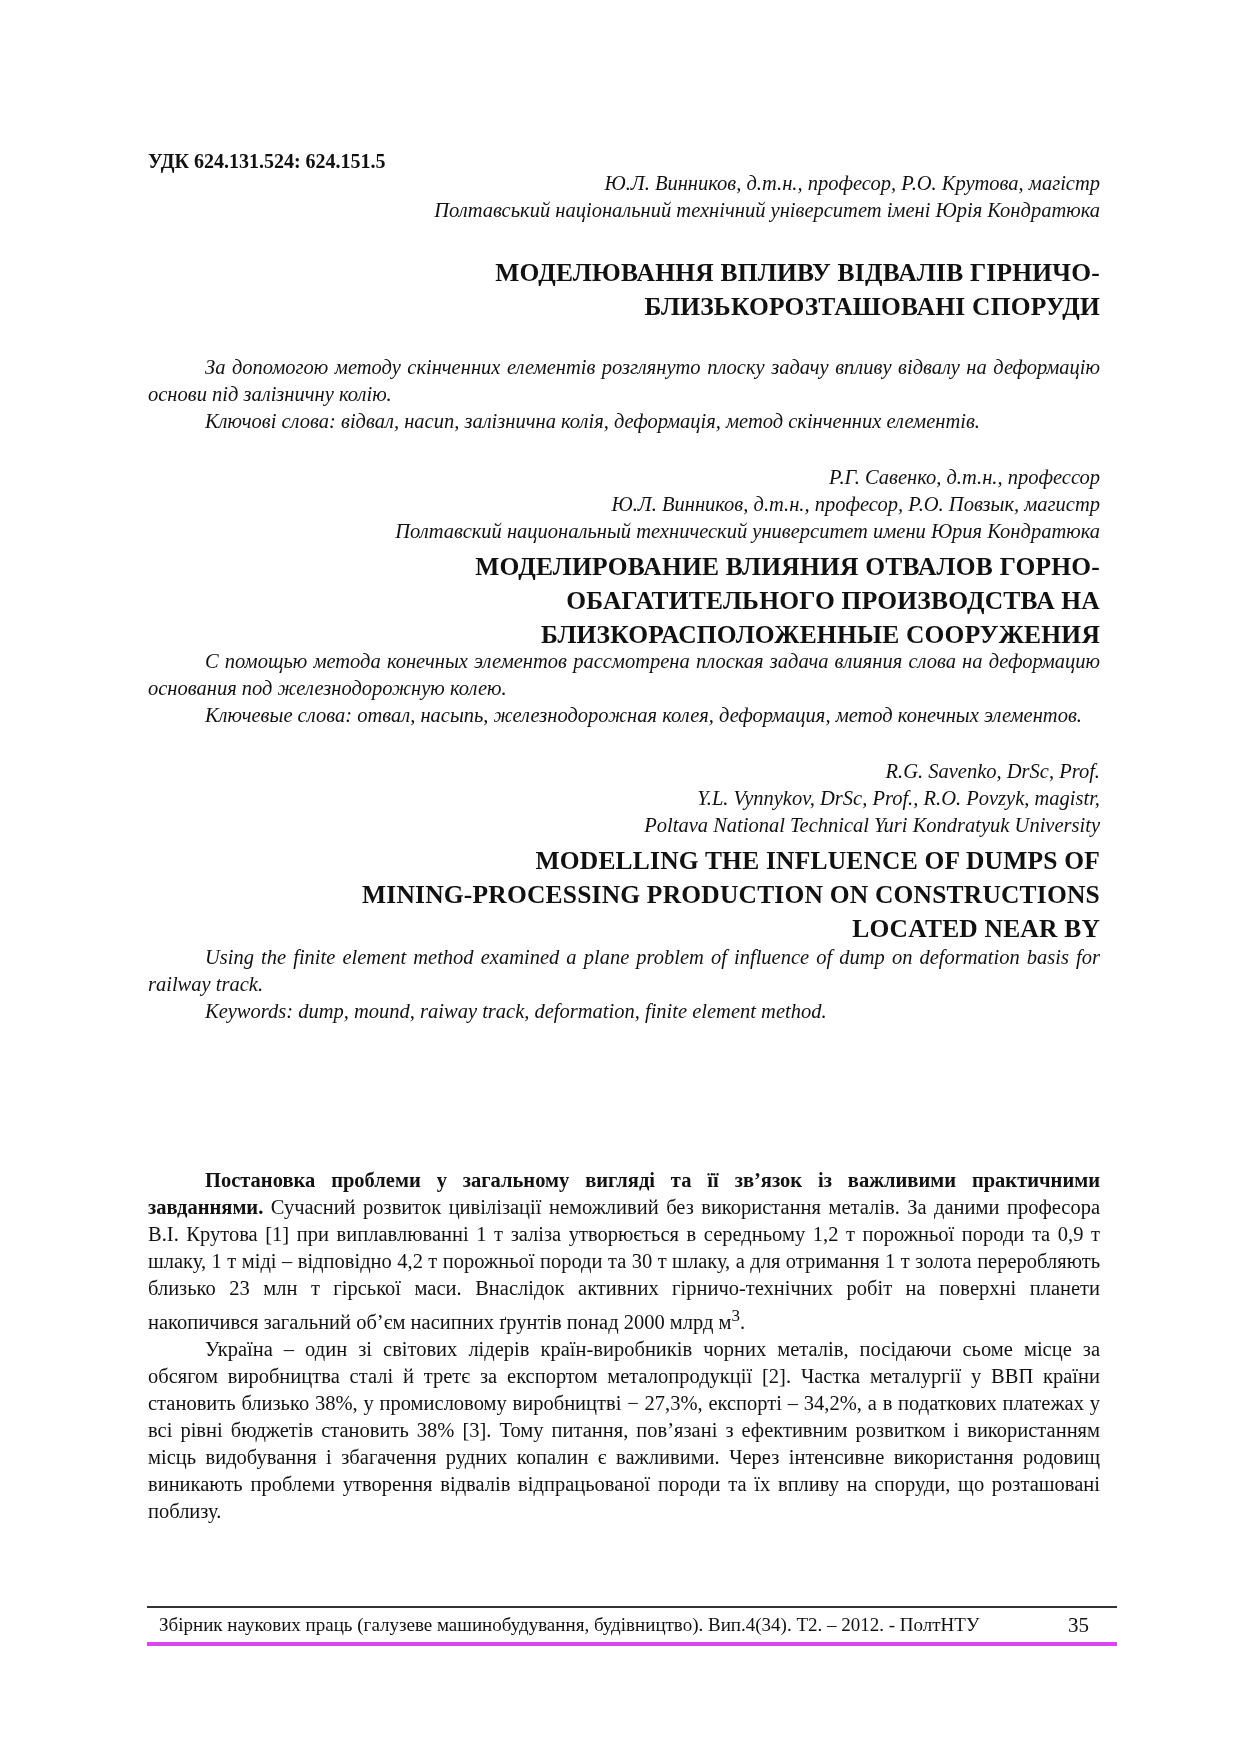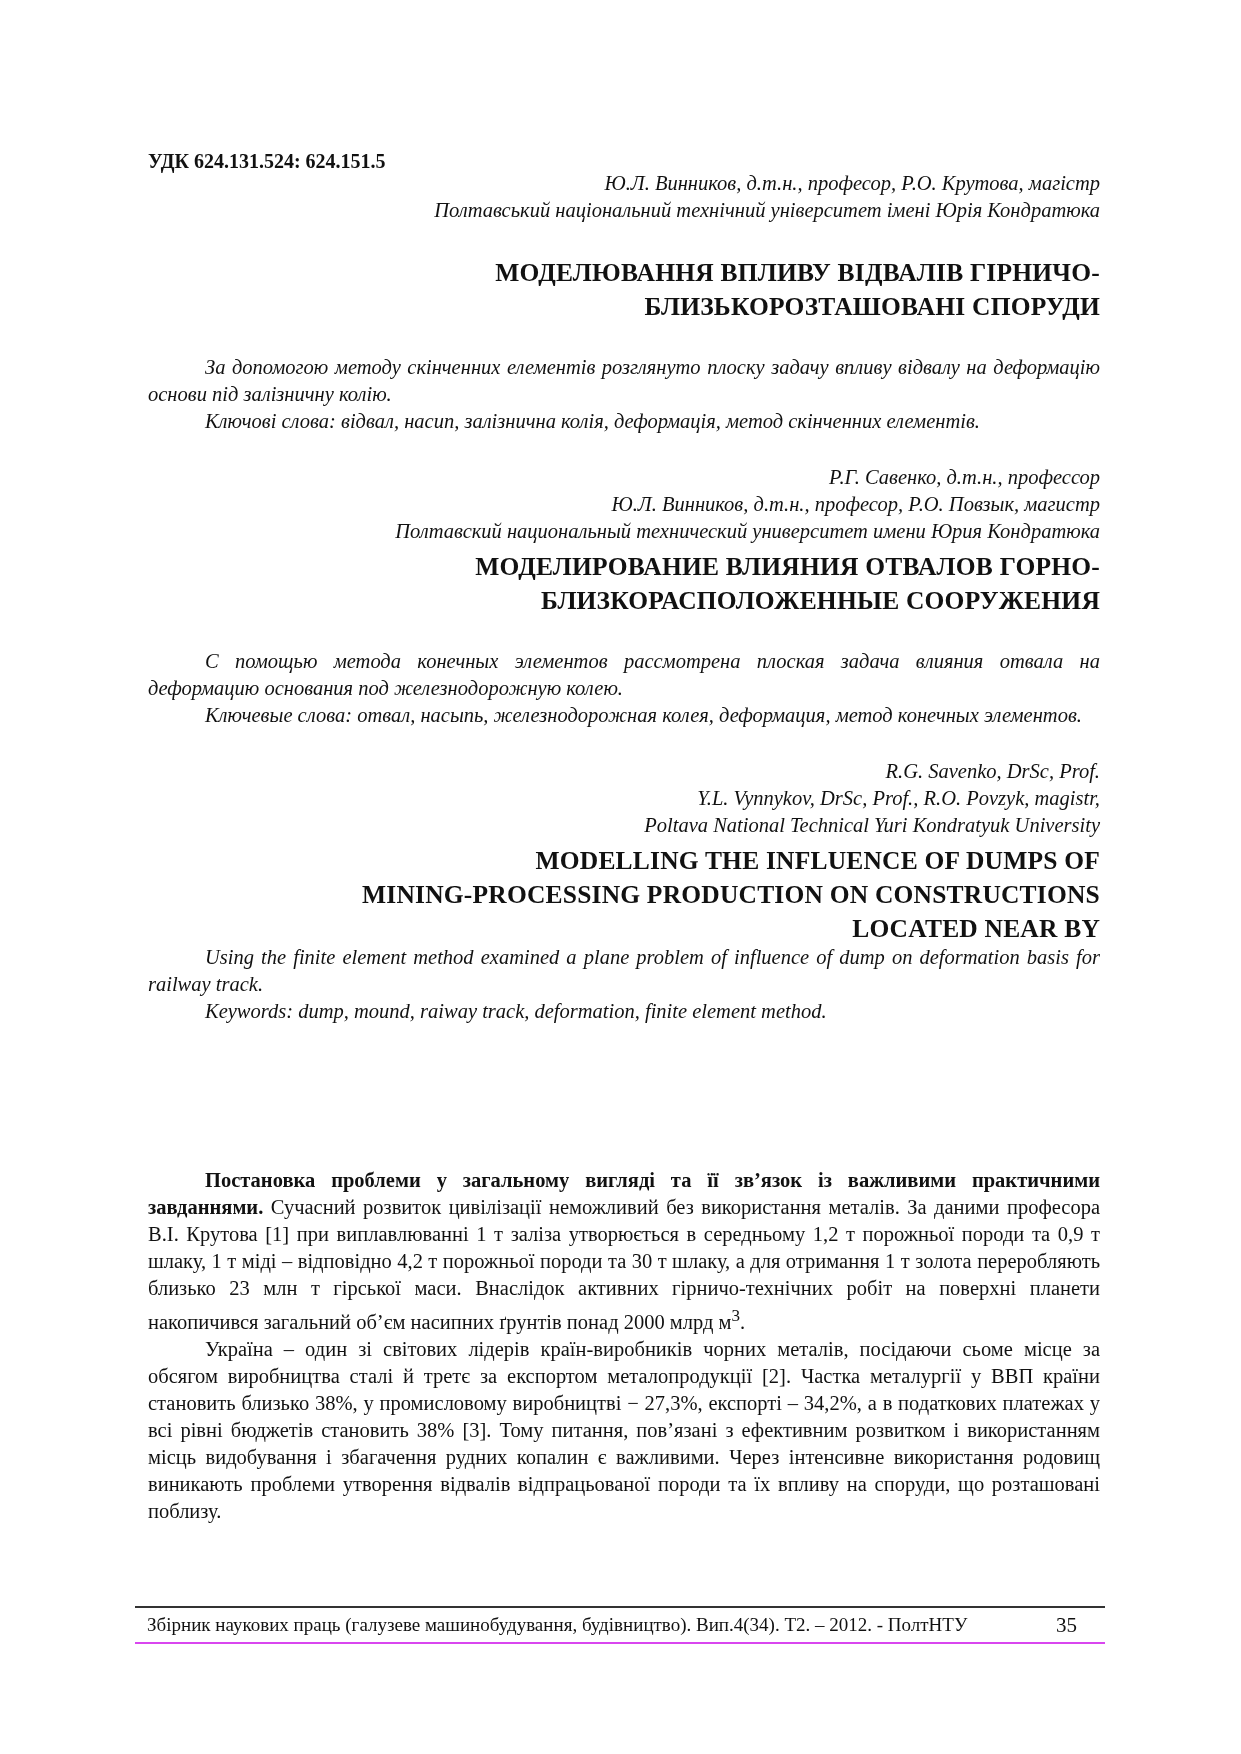--- a/index.html
+++ b/index.html
@@ -9,22 +9,22 @@
   .udk { position: absolute; top: 150px; left: 0; font-weight: bold; font-size: 20px; }
   .authors { position: absolute; right: 0; text-align: right; font-style: italic; font-size: 20.5px; line-height: 27px; }
   .title { position: absolute; left: 0; width: 952px; text-align: right; font-weight: bold; font-size: 25.5px; line-height: 34px; letter-spacing: 0.2px; }
   .abstract { position: absolute; left: 0; width: 952px; font-style: italic; font-size: 20.5px; line-height: 27px; text-align: justify; }
   .abstract p { margin: 0; }
   .indent { text-indent: 57px; }
   .kw-label { font-weight: normal; }
   .body-text { position: absolute; left: 0; width: 952px; font-size: 20.5px; line-height: 27px; text-align: justify; top: 1167px; }
   .body-text p { margin: 0; text-indent: 57px; }
   .bold { font-weight: bold; }
-  .footer { position: absolute; left: 135px; top: 1606px; width: 970px; height: 34px;
-            border-top: 2px solid #333; border-bottom: 2px solid #d946ef; font-size: 19px; }
+  .footer { position: absolute; left: 147px; top: 1606px; width: 970px; height: 34px;
+            border-top: 2px solid #333; border-bottom: 4px solid #d946ef; font-size: 19px; }
   .footer-text { position: absolute; left: 12px; top: 6px; }
   .page-num { position: absolute; right: 28px; top: 5px; font-size: 21px; }
 </style>
 </head>
 <body>
 
 <div class="page">
 
   <div class="udk">УДК 624.131.524: 624.151.5</div>
 
@@ -41,24 +41,25 @@
     <p class="indent"><span class="kw-label">Ключові слова:</span><span> відвал, насип, залізнична колія, деформація, метод скінченних елементів.</span></p>
   </div>
 
   <div class="authors" style="top:464px;">
     <div>Р.Г. Савенко, д.т.н., профессор</div>
     <div>Ю.Л. Винников, д.т.н., професор, Р.О. Повзык, магистр</div>
     <div>Полтавский национальный технический университет имени Юрия Кондратюка</div>
   </div>
   <div class="title" style="top:550px;">
     <div>МОДЕЛИРОВАНИЕ ВЛИЯНИЯ ОТВАЛОВ ГОРНО-</div>
+    <div>ОБАГАТИТЕЛЬНОГО ПРОИЗВОДСТВА НА</div>
     <div>БЛИЗКОРАСПОЛОЖЕННЫЕ СООРУЖЕНИЯ</div>
   </div>
   <div class="abstract" style="top:648px;">
-    <p class="indent">С помощью метода конечных элементов рассмотрена плоская задача влияния отвала на деформацию основания под железнодорожную колею.</p>
+    <p class="indent">С помощью метода конечных элементов рассмотрена плоская задача влияния слова на деформацию основания под железнодорожную колею.</p>
     <p class="indent"><span class="kw-label">Ключевые слова:</span><span> отвал, насыпь, железнодорожная колея, деформация, метод конечных элементов.</span></p>
   </div>
 
   <div class="authors" style="top:758px;">
     <div>R.G. Savenko, DrSc, Prof.</div>
     <div>Y.L. Vynnykov, DrSc, Prof., R.O. Povzyk, magistr,</div>
     <div>Poltava National Technical Yuri Kondratyuk University</div>
   </div>
   <div class="title" style="top:844px;">
     <div>MODELLING THE INFLUENCE OF DUMPS OF</div>

